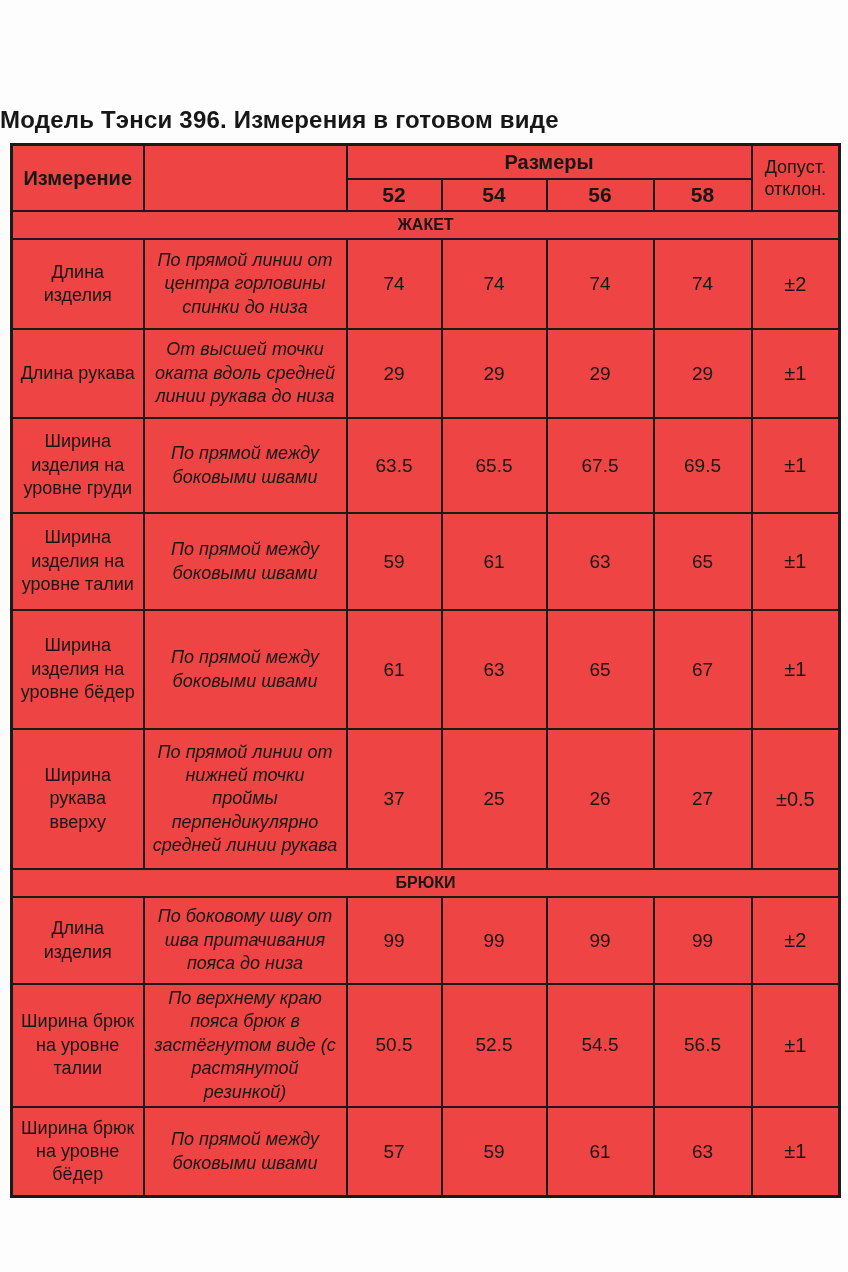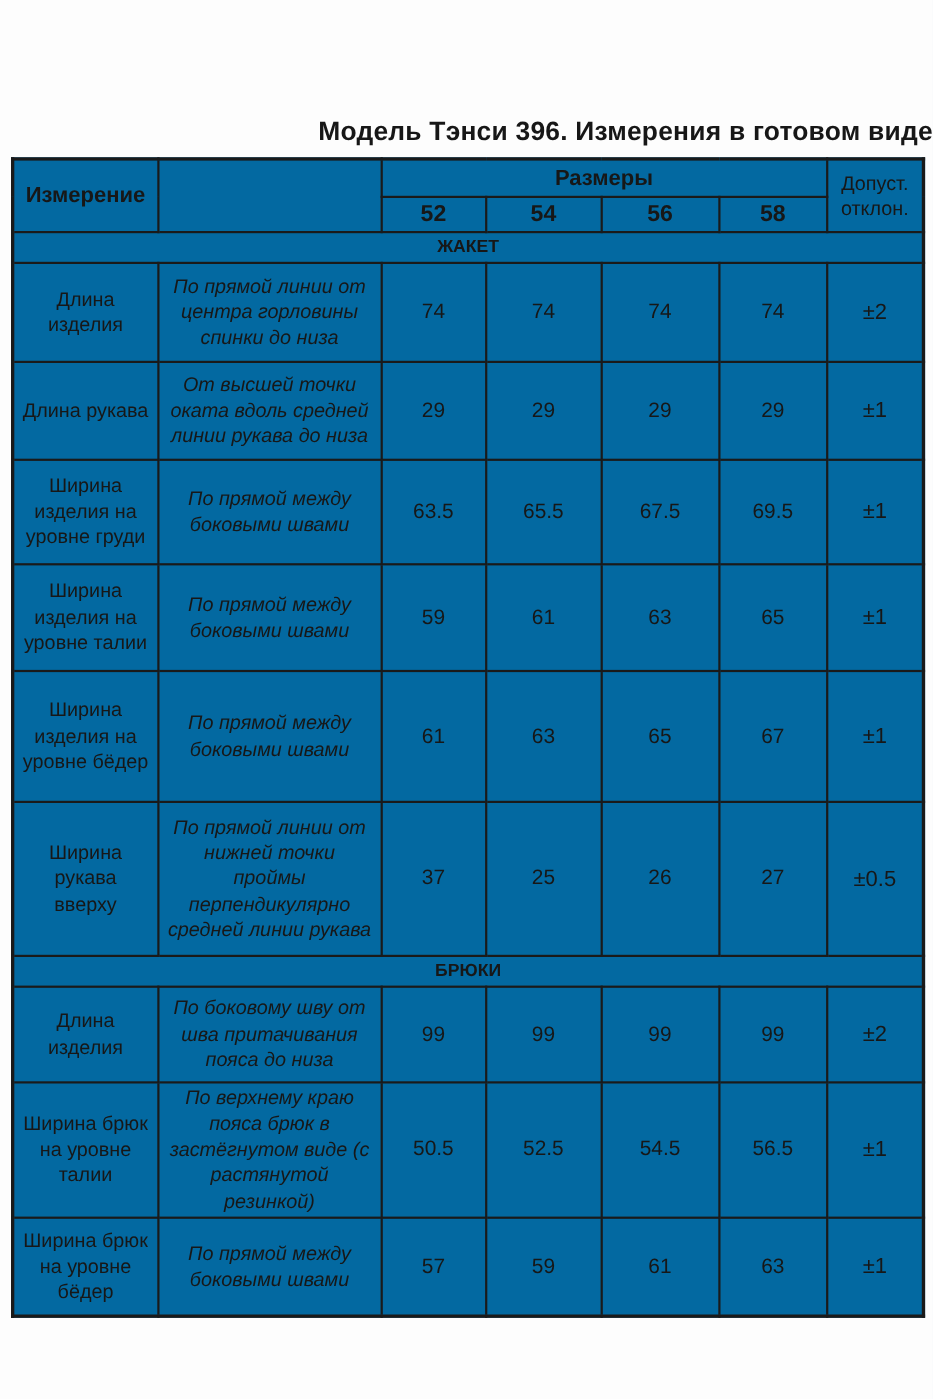--- a/index.html
+++ b/index.html
@@ -14,33 +14,33 @@
     width: 848px;
     height: 1272px;
     background: #fdfdfd;
     overflow: hidden;
   }
   .doc-title {
     position: absolute;
     top: 106px;
     left: 0;
     width: 100%;
-    text-align: right;
+    text-align: left;
     font-size: 24px;
     font-weight: bold;
     letter-spacing: 0.2px;
   }
   table.size-table {
     position: absolute;
     top: 143px;
     left: 10px;
     width: 828px;
     border-collapse: collapse;
     table-layout: fixed;
-    background: #0369a1;
+    background: #ef4444;
     border: 3px solid #1a1a1a;
   }
   table.size-table th,
   table.size-table td {
     border: 2px solid #1a1a1a;
     text-align: center;
     vertical-align: middle;
     padding: 2px 6px;
     overflow: hidden;
   }

